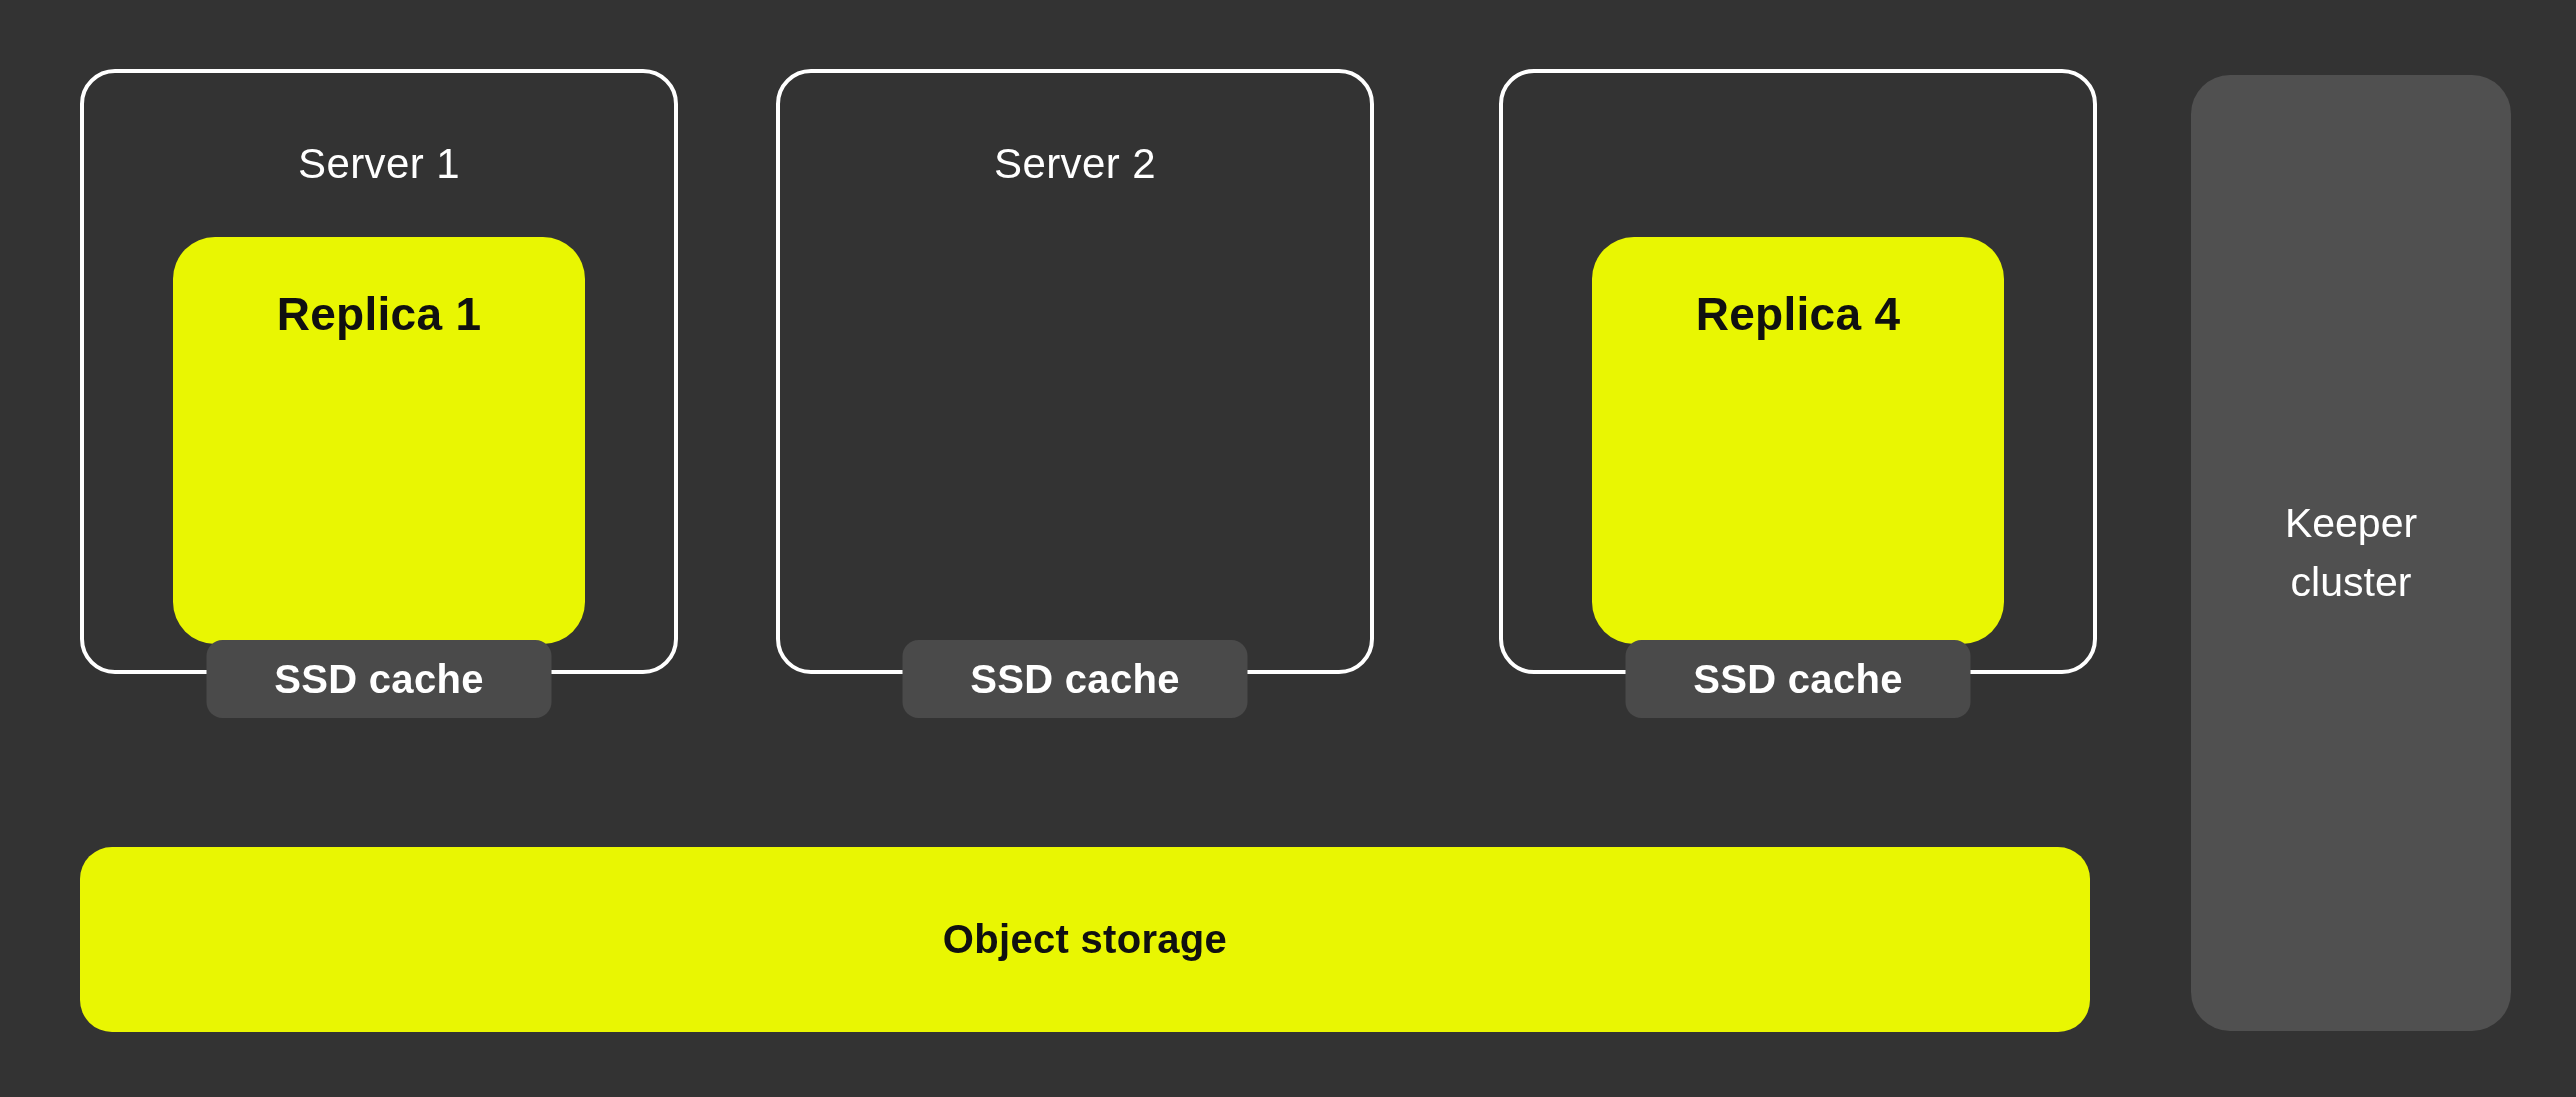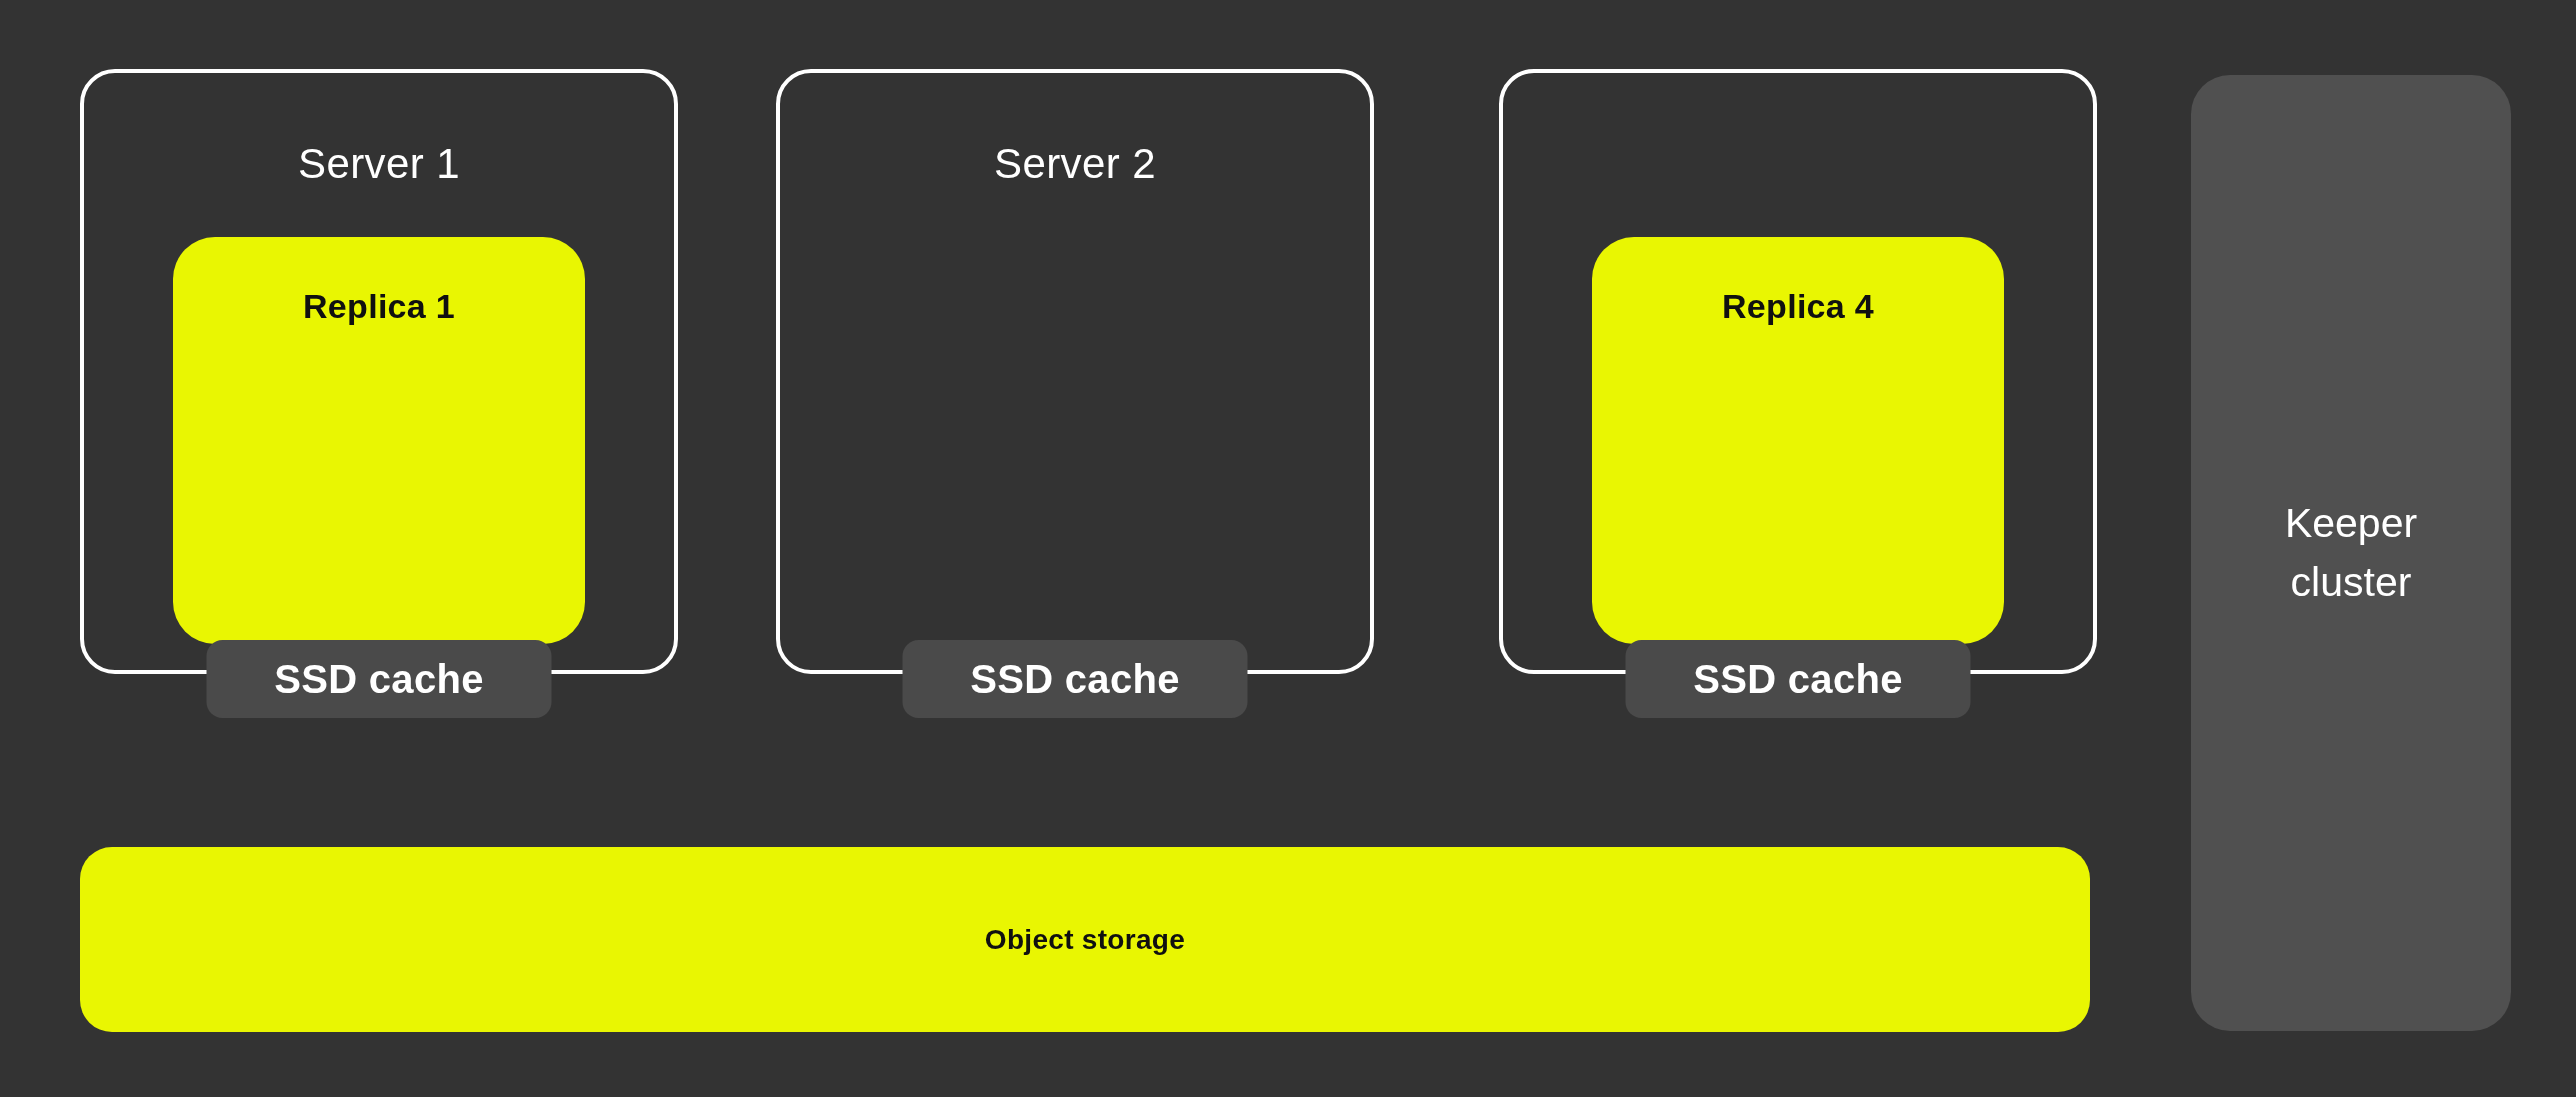--- a/index.html
+++ b/index.html
@@ -59,21 +59,21 @@
     height: 407px;
     background: var(--accent-yellow);
     border-radius: 42px;
     z-index: 1;
   }
   .replica-label {
     display: block;
     margin-top: 50px;
     text-align: center;
     color: var(--text-dark);
-    font-size: 34px;
+    font-size: 46px;
     font-weight: 700;
     letter-spacing: 0.3px;
   }
 
   .ssd-cache {
     position: absolute;
     top: 567px;
     left: 50%;
     transform: translateX(-50%);
     width: 345px;
@@ -122,21 +122,21 @@
     width: 2010px;
     height: 185px;
     background: var(--accent-yellow);
     border-radius: 32px;
     display: flex;
     align-items: center;
     justify-content: center;
   }
   .object-storage-label {
     color: var(--text-dark);
-    font-size: 28px;
+    font-size: 40px;
     font-weight: 700;
     letter-spacing: 0.3px;
   }
 </style>
 </head>
 <body>
 
 <div class="stage">
 
   <div class="server s1">

